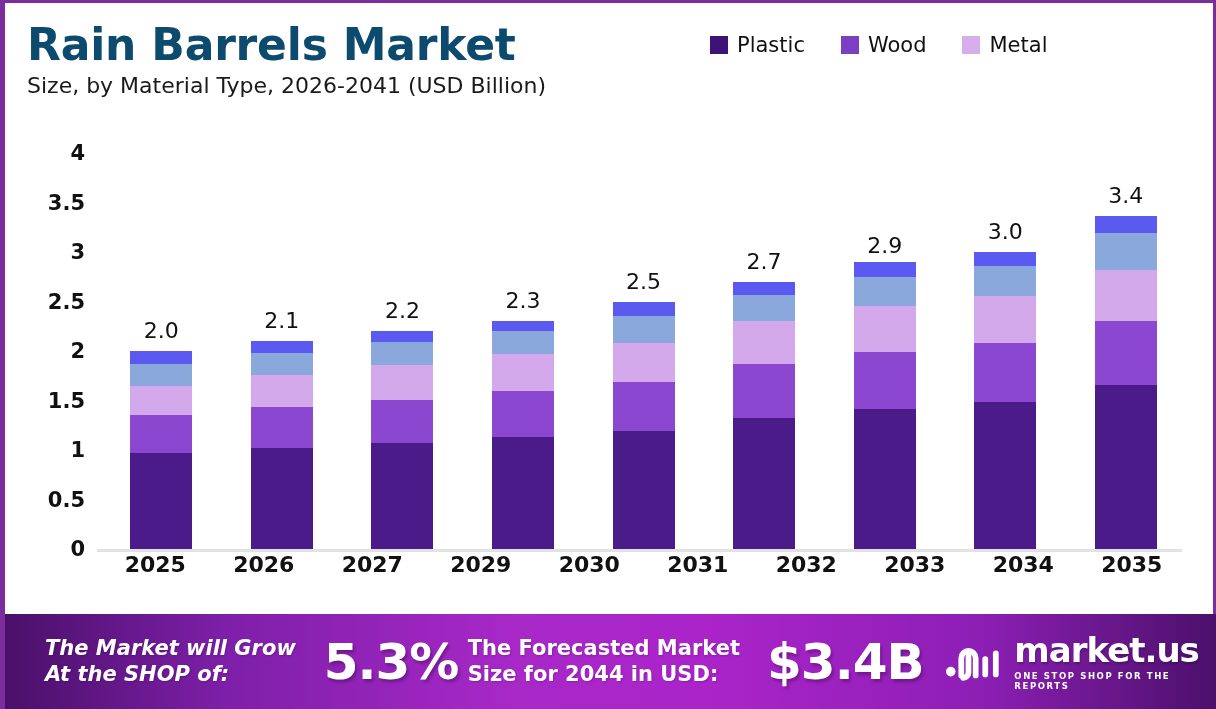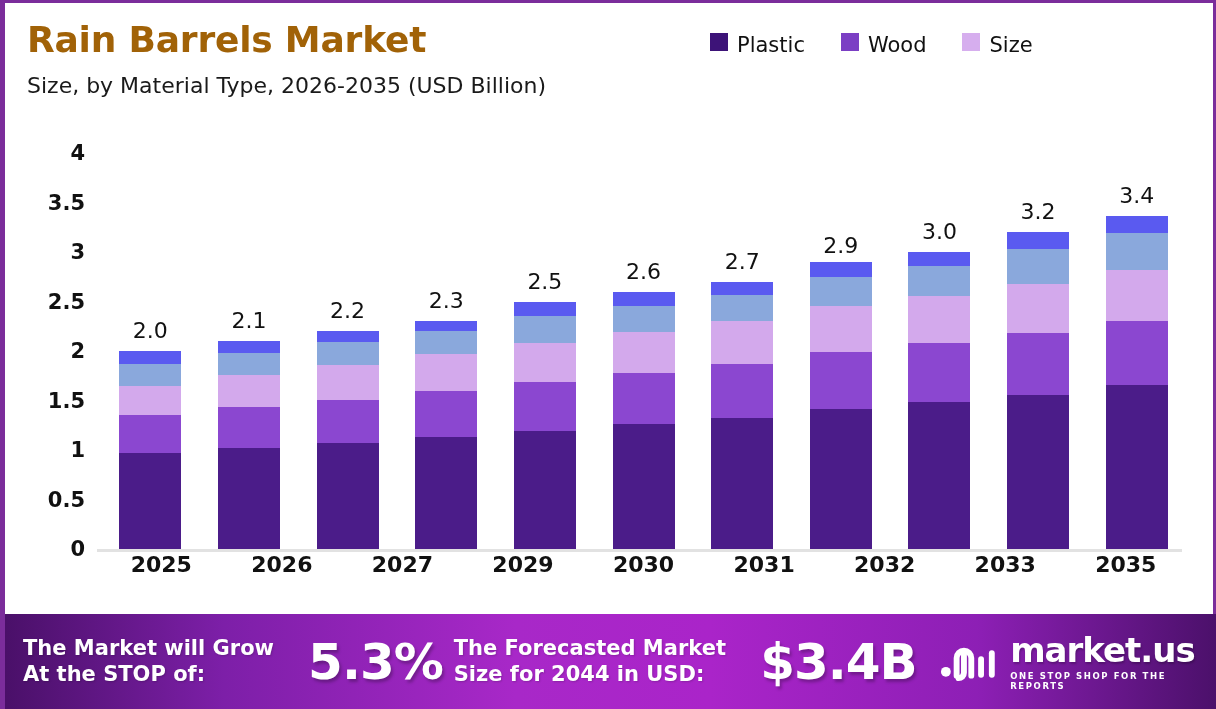--- a/index.html
+++ b/index.html
@@ -16,34 +16,34 @@
     border-left:5px solid #7B2D9B;
     border-top:3px solid #7B2D9B;
     border-right:3px solid #7B2D9B;
     background:#fff;
   }
 
   
   #header{position:absolute;left:0;top:0;width:700px;height:120px;}
   #title{
     position:absolute;left:22px;top:16px;
-    font-size:36px;font-weight:bold;color:#a16207;
+    font-size:44px;font-weight:bold;color:#0c4a6e;
     letter-spacing:-0.2px;
     font-family:"DejaVu Sans", sans-serif;
   }
   #subtitle{
     position:absolute;left:22px;top:70px;
     font-size:22px;color:#1a1a1a;font-weight:400;
     font-family:"DejaVu Sans", sans-serif;
   }
 
   
   #legend{position:absolute;left:705px;top:30px;width:500px;}
   .legend-row{display:flex;align-items:center;margin-bottom:14px;}
-  .legend-item{display:flex;align-items:flex-start;margin-right:36px;}
+  .legend-item{display:flex;align-items:center;margin-right:36px;}
   .legend-swatch{width:18px;height:18px;margin-right:9px;display:inline-block;}
   .legend-label{font-size:21px;color:#111;font-family:"DejaVu Sans", sans-serif;}
 
   
   #plot{position:absolute;left:0;top:150px;width:1211px;height:455px;}
   #yaxis{position:absolute;left:0;top:0;width:92px;height:365px;}
   .ytick{
     position:absolute;right:12px;
     font-size:21px;font-weight:bold;color:#111;
     transform:translateY(-50%);
@@ -96,21 +96,21 @@
     color:#fff;font-weight:bold;font-size:21px;line-height:1.22;
     font-family:"DejaVu Sans", sans-serif;
     text-shadow:1px 1px 2px rgba(0,0,0,.18);
   }
   .foot-big{
     color:#fff;font-weight:bold;font-size:50px;
     font-family:"DejaVu Sans", sans-serif;
     text-shadow:2px 3px 3px rgba(0,0,0,.25);
     letter-spacing:-1px;
   }
-  #cagr-label{margin-left:18px;width:270px;}
+  #cagr-label{margin-left:40px;width:270px;font-style:italic;}
   #cagr-value{margin-left:10px;width:160px;text-align:center;}
   #size-label{margin-left:0;width:300px;}
   #size-value{margin-left:8px;width:170px;text-align:center;}
   #brand{
     margin-left:18px;display:flex;align-items:center;
   }
   #brand-mark{margin-right:10px;display:block;}
   #brand-text{display:flex;flex-direction:column;justify-content:center;}
   #brand-name{
     color:#fff;font-size:34px;font-weight:bold;letter-spacing:-1px;
@@ -122,36 +122,36 @@
     font-family:"DejaVu Sans", sans-serif;margin-top:4px;
   }
 </style>
 </head>
 <body>
 
 <div id="page">
 
   <div id="header">
     <div id="title">Rain Barrels Market</div>
-    <div id="subtitle">Size, by Material Type, 2026-2035 (USD Billion)</div>
+    <div id="subtitle">Size, by Material Type, 2026-2041 (USD Billion)</div>
   </div>
 
   <div id="legend">
       <div class="legend-row">
         <div class="legend-item">
           <span class="legend-swatch" style="background: rgb(61, 19, 120);"></span>
           <span class="legend-label">Plastic</span>
         </div>
         <div class="legend-item">
           <span class="legend-swatch" style="background: rgb(123, 63, 196);"></span>
           <span class="legend-label">Wood</span>
         </div>
         <div class="legend-item">
           <span class="legend-swatch" style="background: rgb(214, 174, 238);"></span>
-          <span class="legend-label">Size</span>
+          <span class="legend-label">Metal</span>
         </div>
       </div>
     </div>
 
   <div id="plot">
     <div id="yaxis">
         <div class="ytick" style="top: 396px;">0</div>
         <div class="ytick" style="top: 346.5px;">0.5</div>
         <div class="ytick" style="top: 297px;">1</div>
         <div class="ytick" style="top: 247.5px;">1.5</div>
@@ -207,30 +207,20 @@
           <div class="barvalue" style="bottom: 255.5px;">2.5</div>
           <div class="bar" style="height: 247.5px;">
             <div class="seg" style="background: rgb(90, 90, 240); height: 14.85px;"></div>
             <div class="seg" style="background: rgb(138, 168, 220); height: 26.73px;"></div>
             <div class="seg" style="background: rgb(211, 169, 236); height: 38.61px;"></div>
             <div class="seg" style="background: rgb(139, 71, 208); height: 49.5px;"></div>
             <div class="seg" style="background: rgb(75, 28, 137); height: 117.81px;"></div>
           </div>
         </div>
         <div class="barcol">
-          <div class="barvalue" style="bottom: 265.4px;">2.6</div>
-          <div class="bar" style="height: 257.4px;">
-            <div class="seg" style="background: rgb(90, 90, 240); height: 13.86px;"></div>
-            <div class="seg" style="background: rgb(138, 168, 220); height: 26.73px;"></div>
-            <div class="seg" style="background: rgb(211, 169, 236); height: 40.59px;"></div>
-            <div class="seg" style="background: rgb(139, 71, 208); height: 51.48px;"></div>
-            <div class="seg" style="background: rgb(75, 28, 137); height: 124.74px;"></div>
-          </div>
-        </div>
-        <div class="barcol">
           <div class="barvalue" style="bottom: 275.3px;">2.7</div>
           <div class="bar" style="height: 267.3px;">
             <div class="seg" style="background: rgb(90, 90, 240); height: 12.87px;"></div>
             <div class="seg" style="background: rgb(138, 168, 220); height: 26.73px;"></div>
             <div class="seg" style="background: rgb(211, 169, 236); height: 42.57px;"></div>
             <div class="seg" style="background: rgb(139, 71, 208); height: 54.45px;"></div>
             <div class="seg" style="background: rgb(75, 28, 137); height: 130.68px;"></div>
           </div>
         </div>
         <div class="barcol">
@@ -244,30 +234,20 @@
           </div>
         </div>
         <div class="barcol">
           <div class="barvalue" style="bottom: 305px;">3.0</div>
           <div class="bar" style="height: 297px;">
             <div class="seg" style="background: rgb(90, 90, 240); height: 13.86px;"></div>
             <div class="seg" style="background: rgb(138, 168, 220); height: 29.7px;"></div>
             <div class="seg" style="background: rgb(211, 169, 236); height: 47.52px;"></div>
             <div class="seg" style="background: rgb(139, 71, 208); height: 59.4px;"></div>
             <div class="seg" style="background: rgb(75, 28, 137); height: 146.52px;"></div>
-          </div>
-        </div>
-        <div class="barcol">
-          <div class="barvalue" style="bottom: 324.8px;">3.2</div>
-          <div class="bar" style="height: 316.8px;">
-            <div class="seg" style="background: rgb(90, 90, 240); height: 16.83px;"></div>
-            <div class="seg" style="background: rgb(138, 168, 220); height: 34.65px;"></div>
-            <div class="seg" style="background: rgb(211, 169, 236); height: 49.5px;"></div>
-            <div class="seg" style="background: rgb(139, 71, 208); height: 61.38px;"></div>
-            <div class="seg" style="background: rgb(75, 28, 137); height: 154.44px;"></div>
           </div>
         </div>
         <div class="barcol">
           <div class="barvalue" style="bottom: 340.64px;">3.4</div>
           <div class="bar" style="height: 332.64px;">
             <div class="seg" style="background: rgb(90, 90, 240); height: 16.83px;"></div>
             <div class="seg" style="background: rgb(138, 168, 220); height: 36.63px;"></div>
             <div class="seg" style="background: rgb(211, 169, 236); height: 51.48px;"></div>
             <div class="seg" style="background: rgb(139, 71, 208); height: 63.36px;"></div>
             <div class="seg" style="background: rgb(75, 28, 137); height: 164.34px;"></div>
@@ -276,28 +256,29 @@
       </div>
     <div id="xlabels">
         <div class="xlabel">2025</div>
         <div class="xlabel">2026</div>
         <div class="xlabel">2027</div>
         <div class="xlabel">2029</div>
         <div class="xlabel">2030</div>
         <div class="xlabel">2031</div>
         <div class="xlabel">2032</div>
         <div class="xlabel">2033</div>
+        <div class="xlabel">2034</div>
         <div class="xlabel">2035</div>
       </div>
   </div>
 
   <div id="footer">
     <div id="cagr-label" class="foot-text">
       <div>The Market will Grow</div>
-      <div>At the STOP of:</div>
+      <div>At the SHOP of:</div>
     </div>
     <div id="cagr-value" class="foot-big">5.3%</div>
     <div id="size-label" class="foot-text">
       <div>The Forecasted Market</div>
       <div>Size for 2044 in USD:</div>
     </div>
     <div id="size-value" class="foot-big">$3.4B</div>
     <div id="brand">
       <svg id="brand-mark" width="62" height="40" viewBox="0 0 62 40">
         <circle cx="6" cy="30" r="5" fill="#ffffff"></circle>

